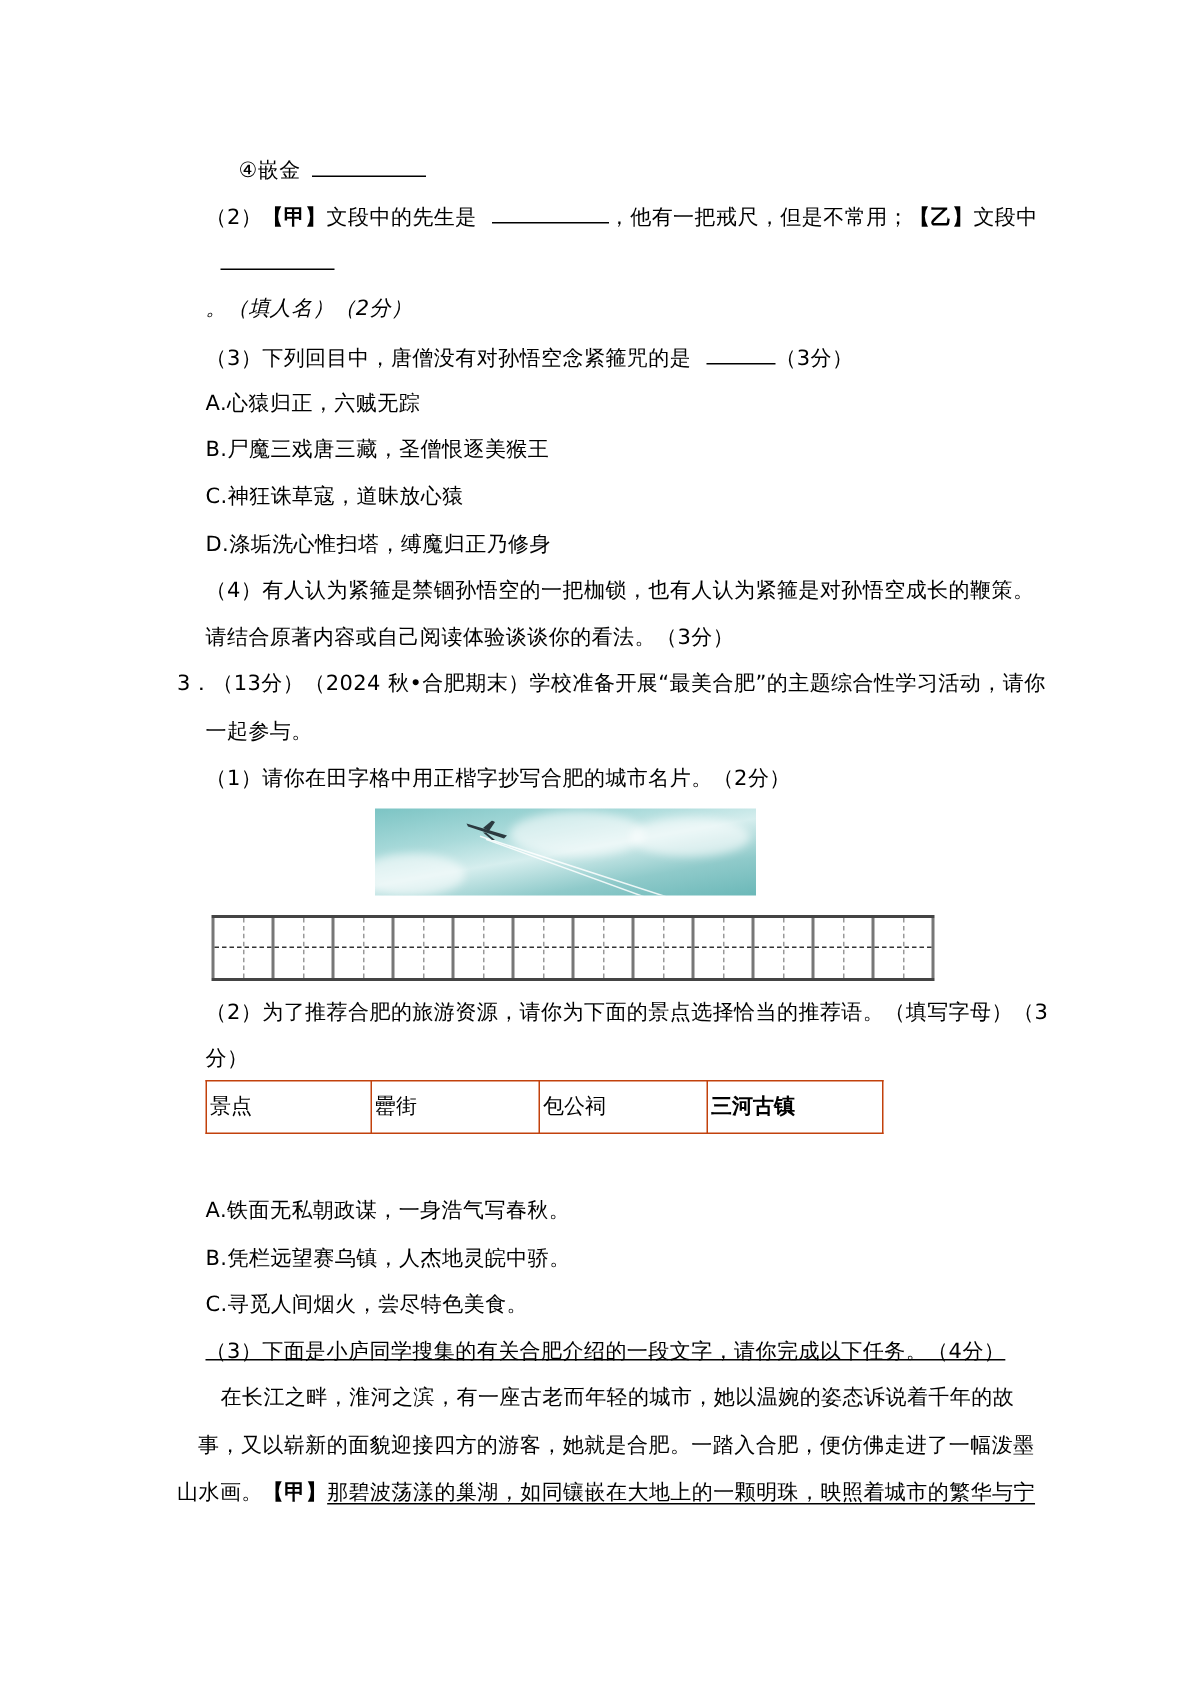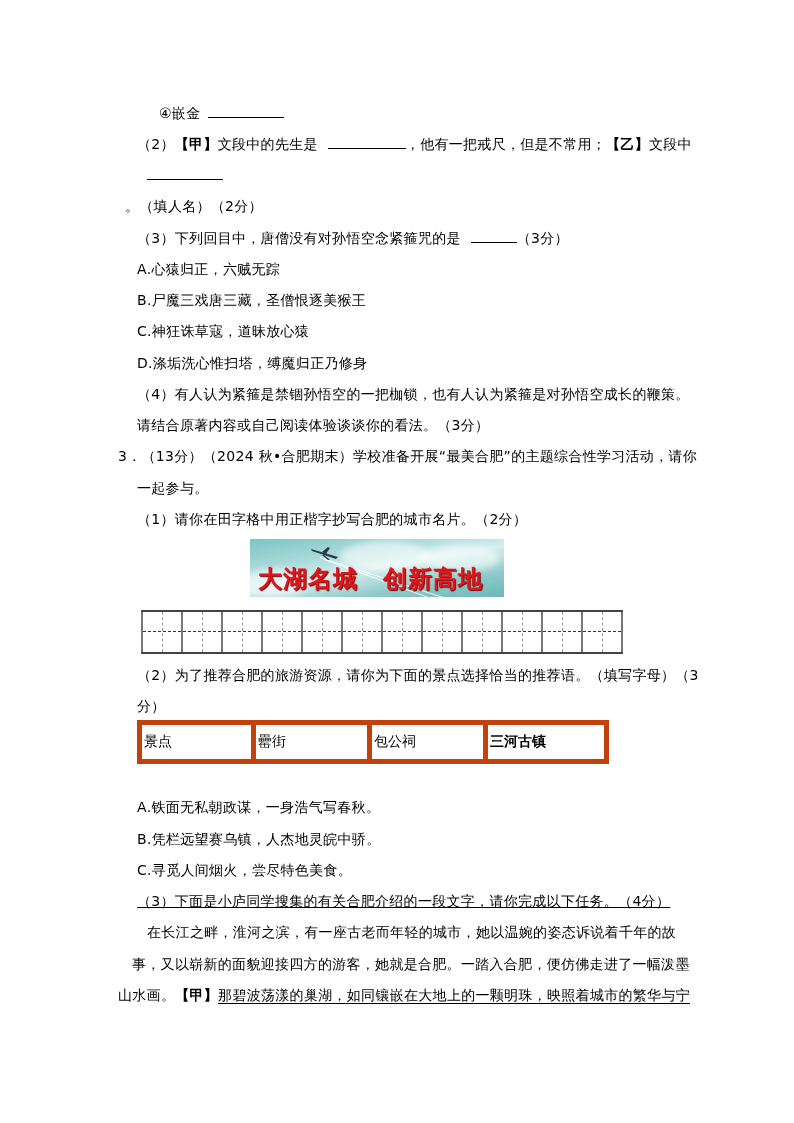--- a/index.html
+++ b/index.html
@@ -20,37 +20,37 @@
                     letter-spacing: 1px; text-shadow: 1px 1px 1px #7a0a0a; white-space: nowrap; }
 
   .grid { position: absolute; left: 141px; top: 610px; height: 40px; display: flex;
           border-top: 2px solid #444; border-bottom: 2px solid #444; }
   .cell { width: 38px; height: 40px; border-left: 2px solid #777; position: relative; box-sizing: content-box; }
   .cell:last-child { border-right: 2px solid #777; }
   .cell::before { content: ""; position: absolute; left: 0; right: 0; top: 19px; border-top: 1px dashed #333; }
   .cell::after { content: ""; position: absolute; top: 0; bottom: 0; left: 19px; border-left: 1px dashed #999; }
 
   table.spots { position: absolute; left: 137px; top: 720px; border-collapse: collapse; font-size: 14px; }
-  table.spots td { border: 5px solid #c2410c; height: 34px; padding: 0 0 0 2px; vertical-align: middle; white-space: nowrap; }
+  table.spots td { border: 1px solid #c2410c; height: 34px; padding: 0 0 0 2px; vertical-align: middle; white-space: nowrap; }
   .cblank { display: inline-block; width: 48px; border-bottom: 1px solid #000; height: 12px; }
 </style>
 </head>
 <body>
 
 <div class="ln" style="left:147px; top:103px;margin-left:12px;">
   <span>④嵌金</span><span class="blank" style="width:76px; margin-left:8px;"></span>
 </div>
 
 <div class="ln" style="left:137px; top:134px;">
   <span>（2）</span><span class="br">【甲】</span><span>文段中的先生是</span><span class="blank" style="width:78px; margin-left:10px;"></span><span>，他有一把戒尺，但是不常用；</span><span class="br">【乙】</span><span>文段中</span>
 </div>
 <div class="ln" style="left:137px; top:165px;">
   <span class="blank" style="width:76px; margin-left:10px;"></span>
 </div>
-<div class="ln" style="left:125px; top:196px;">。（填人名）（2分）</div>
+<div class="ln" style="left:137px; top:196px;font-style:italic;">。（填人名）（2分）</div>
 
 <div class="ln" style="left:137px; top:228px;">
   <span>（3）下列回目中，唐僧没有对孙悟空念紧箍咒的是</span><span class="blank" style="width:46px; margin-left:10px;"></span><span>（3分）</span>
 </div>
 <div class="ln" style="left:137px; top:259px;">A.心猿归正，六贼无踪</div>
 <div class="ln" style="left:137px; top:290px;">B.尸魔三戏唐三藏，圣僧恨逐美猴王</div>
 <div class="ln" style="left:137px; top:321px;">C.神狂诛草寇，道昧放心猿</div>
 <div class="ln" style="left:137px; top:353px;">D.涤垢洗心惟扫塔，缚魔归正乃修身</div>
 
 <div class="ln" style="left:137px; top:384px;">（4）有人认为紧箍是禁锢孙悟空的一把枷锁，也有人认为紧箍是对孙悟空成长的鞭策。</div>
@@ -64,21 +64,20 @@
   <div class="cloud" style="left:90px; top:2px; width:90px; height:30px;"></div>
   <div class="cloud" style="left:170px; top:6px; width:80px; height:26px;"></div>
   <div class="cloud" style="left:-10px; top:30px; width:70px; height:28px;"></div>
   <div class="trail" style="left:70px; top:18px; width:200px; transform: rotate(18deg);"></div>
   <div class="trail" style="left:74px; top:20px; width:200px; transform: rotate(20deg);"></div>
   <svg class="plane" viewBox="0 0 30 14">
     <path d="M1 2 L28 10 L26 12 L2 4 Z" fill="#2b3a40"></path>
     <path d="M12 5 L18 0 L20 1 L16 7 Z" fill="#2b3a40"></path>
     <path d="M14 8 L20 13 L18 13 L12 8 Z" fill="#2b3a40"></path>
   </svg>
-  <div class="slogan">大湖名城　创新高地</div>
 </div>
 
 <div class="grid">
   <div class="cell"></div>
   <div class="cell"></div>
   <div class="cell"></div>
   <div class="cell"></div>
   <div class="cell"></div>
   <div class="cell"></div>
   <div class="cell"></div>

